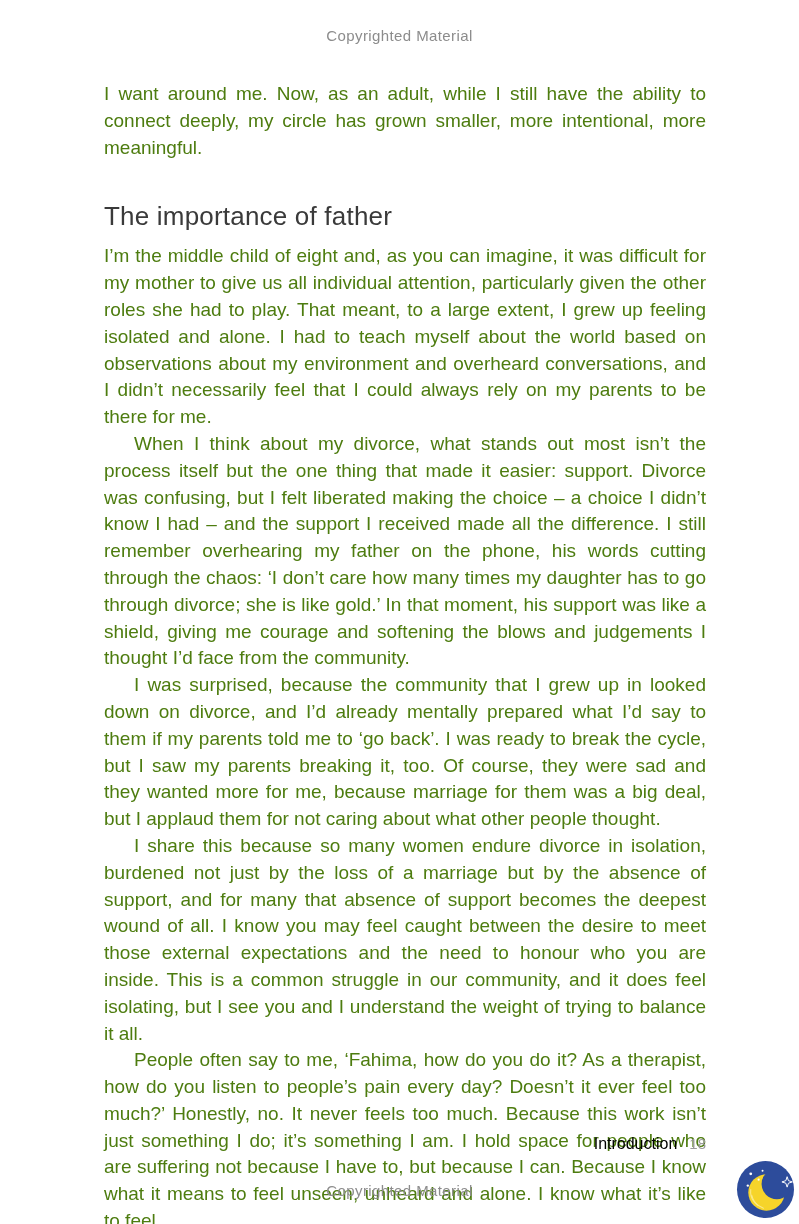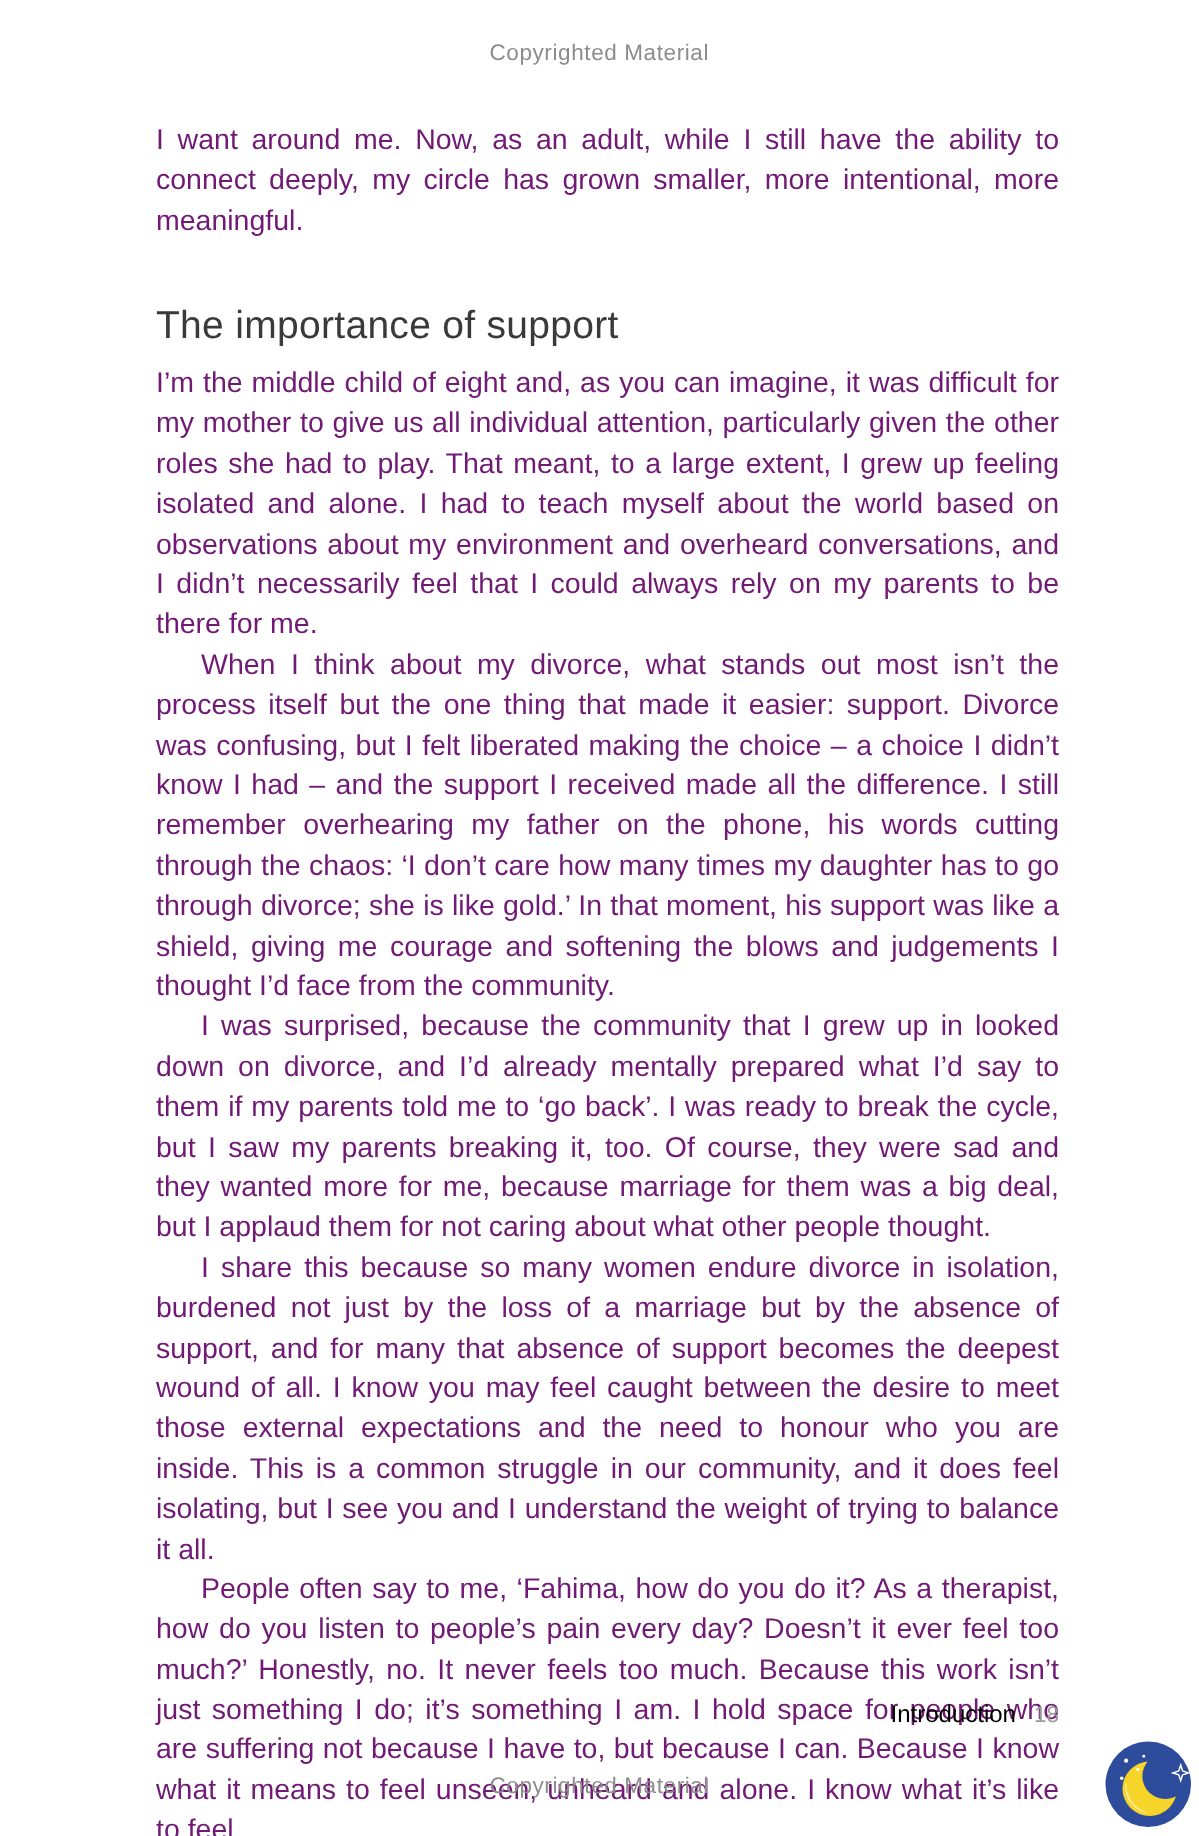--- a/index.html
+++ b/index.html
@@ -27,21 +27,21 @@
   .content {
     position: absolute;
     top: 81px;
     left: 104px;
     width: 602px;
   }
   .para {
     font-size: 19px;
     line-height: 26.8px;
     text-align: justify;
-    color: #701a75;
+    color: #4d7c0f;
   }
   .para.indent { text-indent: 30px; }
   .intro-para { margin-bottom: 0; }
   .section-heading {
     font-size: 26px;
     font-weight: 400;
     color: #3a3a3a;
     margin-top: 40px;
     margin-bottom: 11px;
     letter-spacing: 0.2px;
@@ -67,21 +67,21 @@
   }
 </style>
 </head>
 <body>
 
 <div class="copyright copyright-top">Copyrighted Material</div>
 
 <div class="content">
   <p class="para intro-para">I want around me. Now, as an adult, while I still have the ability to connect deeply, my circle has grown smaller, more intentional, more meaningful.</p>
 
-  <h2 class="section-heading">The importance of support</h2>
+  <h2 class="section-heading">The importance of father</h2>
 
   <div>
       <p class="para"><span>I’m the middle child of eight and, as you can imagine, it was difficult for my mother to give us all individual attention, particularly given the other roles she had to play. That meant, to a large extent, I grew up feeling isolated and alone. I had to teach myself about the world based on observations about my environment and overheard conversations, and I didn’t necessarily feel that I could always rely on my parents to be there for me.</span></p>
       <p class="para indent"><span>When I think about my divorce, what stands out most isn’t the process itself but the one thing that made it easier: support. Divorce was confusing, but I felt liberated making the choice – a choice I didn’t know I had – and the support I received made all the difference. I still remember overhearing my father on the phone, his words cutting through the chaos: ‘I don’t care how many times my daughter has to go through divorce; she is like gold.’ In that moment, his support was like a shield, giving me courage and softening the blows and judgements I thought I’d face from the community.</span></p>
       <p class="para indent"><span>I was surprised, because the community that I grew up in looked down on divorce, and I’d already mentally prepared what I’d say to them if my parents told me to ‘go back’. I was ready to break the cycle, but I saw my parents breaking it, too. Of course, they were sad and they wanted more for me, because marriage for them was a big deal, but I applaud them for not caring about what other people thought.</span></p>
       <p class="para indent"><span>I share this because so many women endure divorce in isolation, burdened not just by the loss of a marriage but by the absence of support, and for many that absence of support becomes the deepest wound of all. I know you may feel caught between the desire to meet those external expectations and the need to honour who you are inside. This is a common struggle in our community, and it does feel isolating, but I see you and I understand the weight of trying to balance it all.</span></p>
       <p class="para indent"><span>People often say to me, ‘Fahima, how do you do it? As a therapist, how do you listen to people’s pain every day? Doesn’t it ever feel too much?’ Honestly, no. It never feels too much. Because this work isn’t just something I do; it’s something I </span><span class="italic">am</span><span>. I hold space for people who are suffering not because I have to, but because I </span><span class="italic">can</span><span>. Because I know what it means to feel unseen, unheard and alone. I know what it’s like to feel</span></p>
     </div>
 </div>
 

